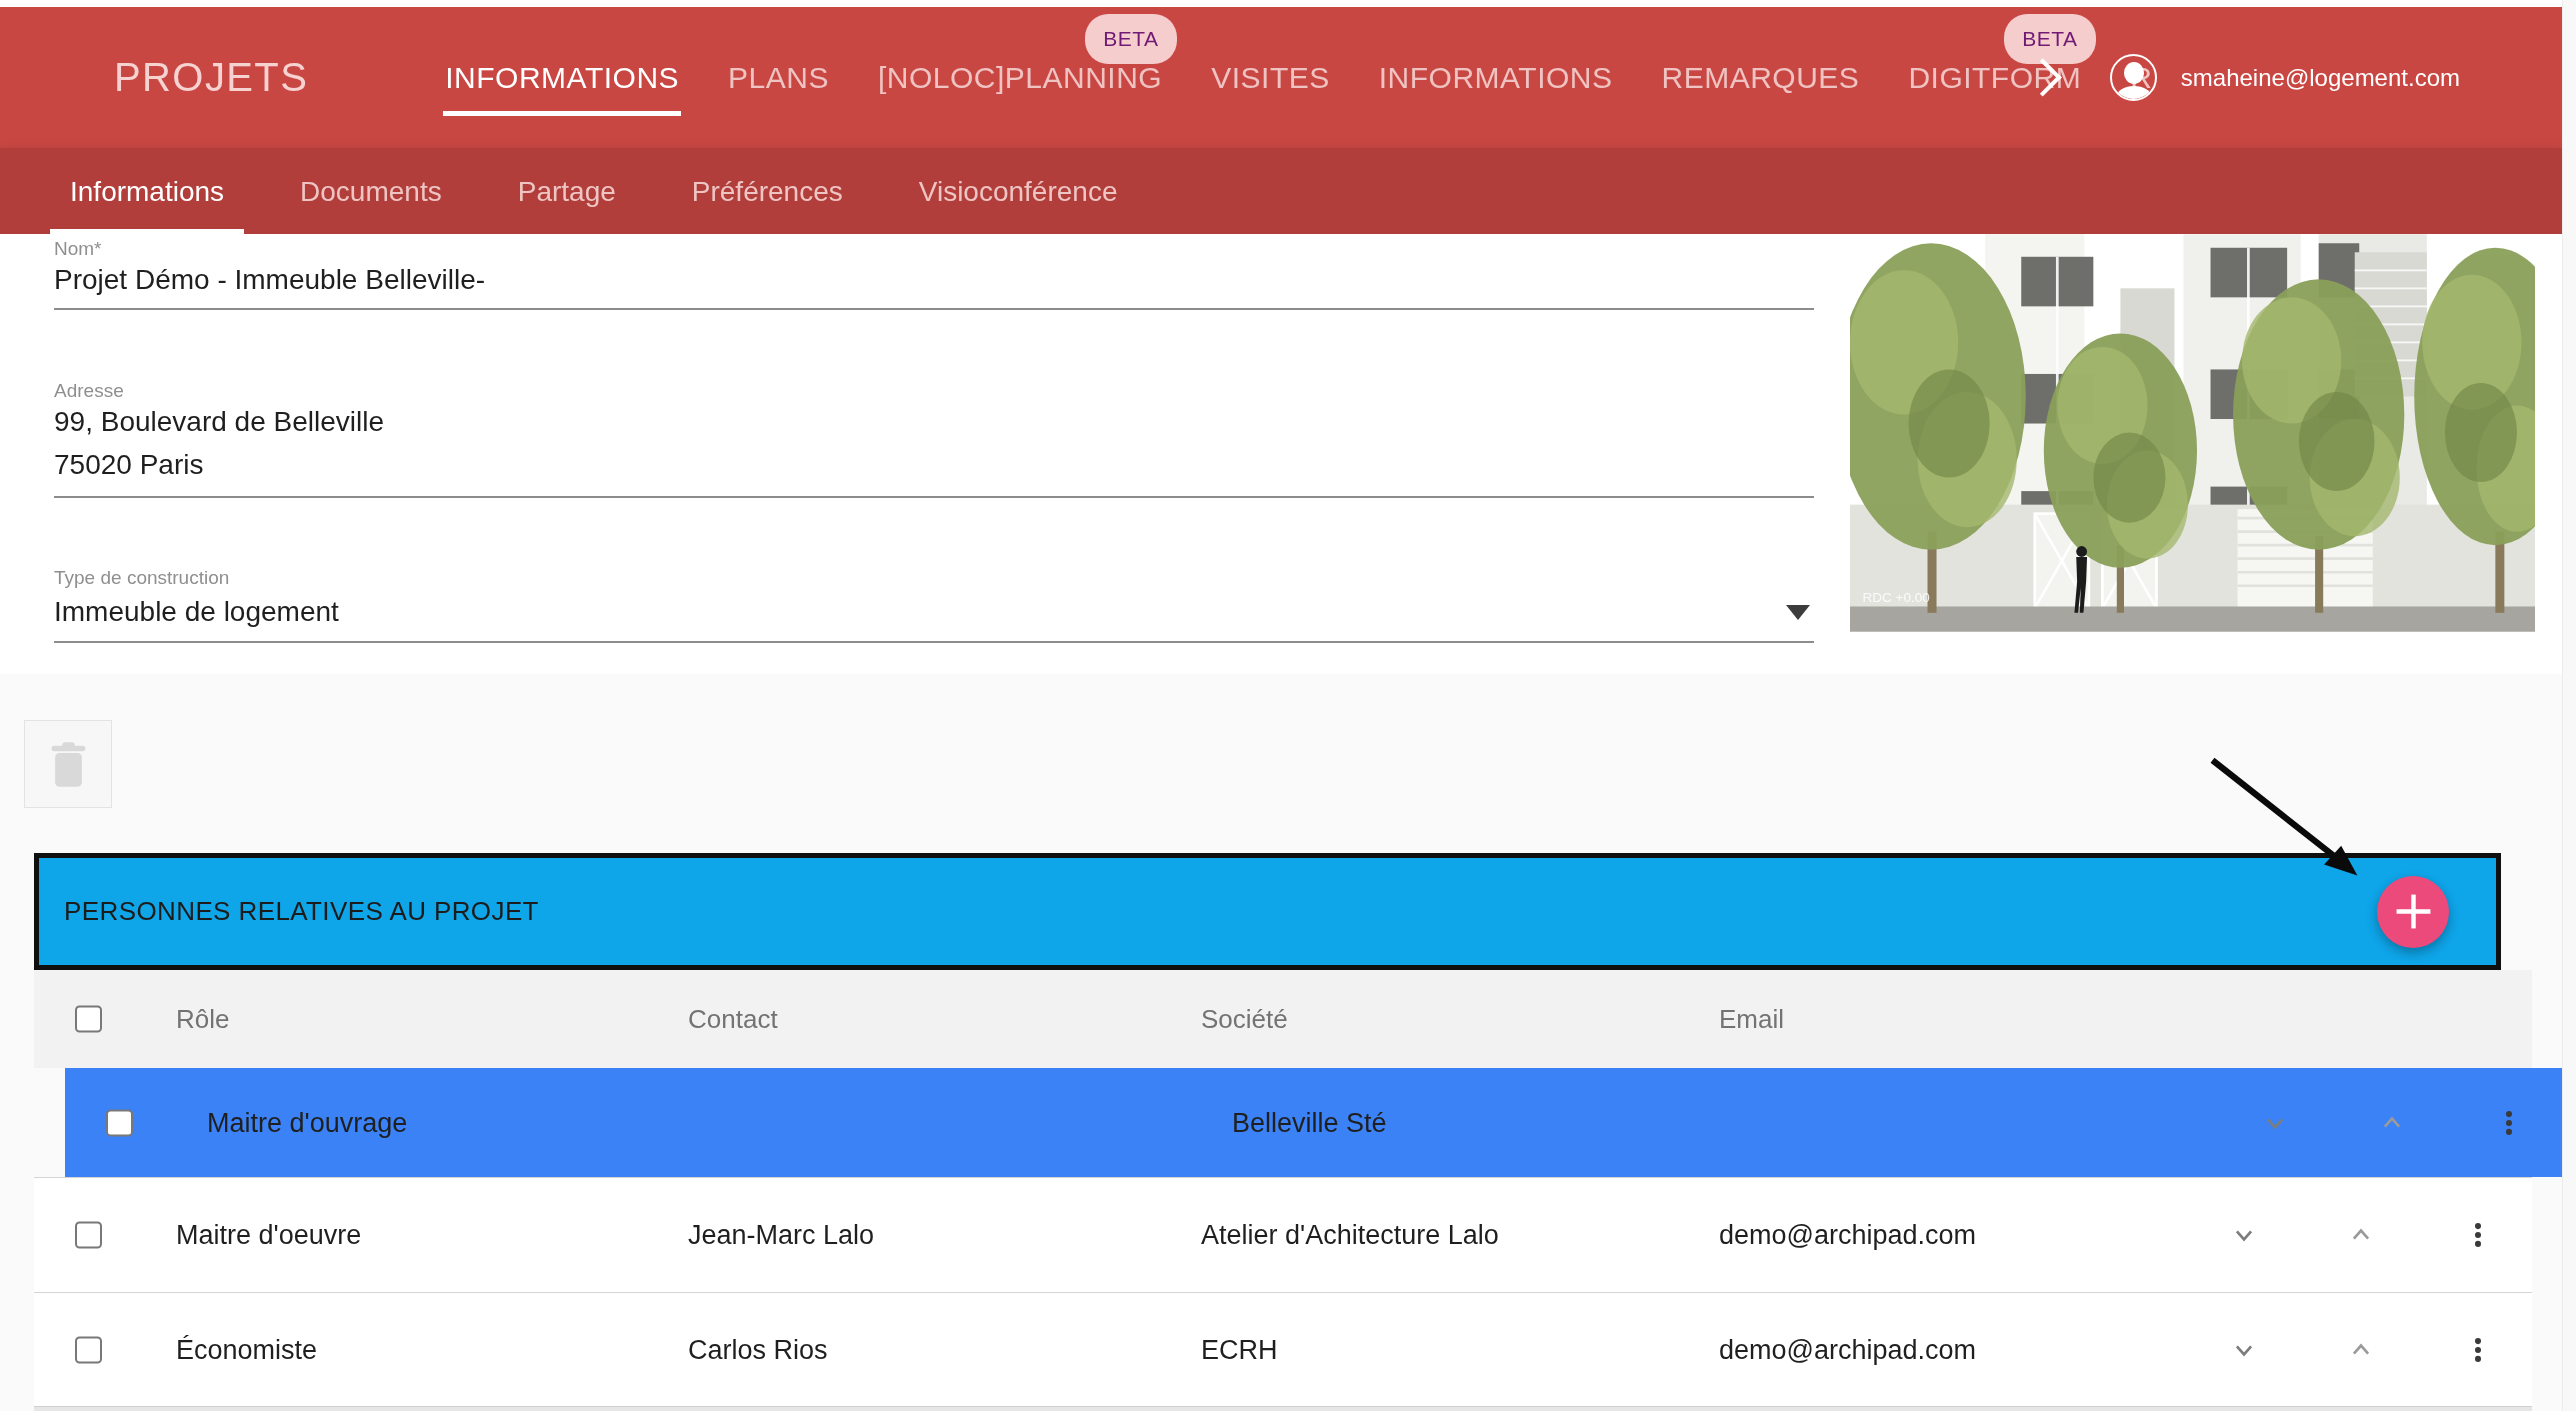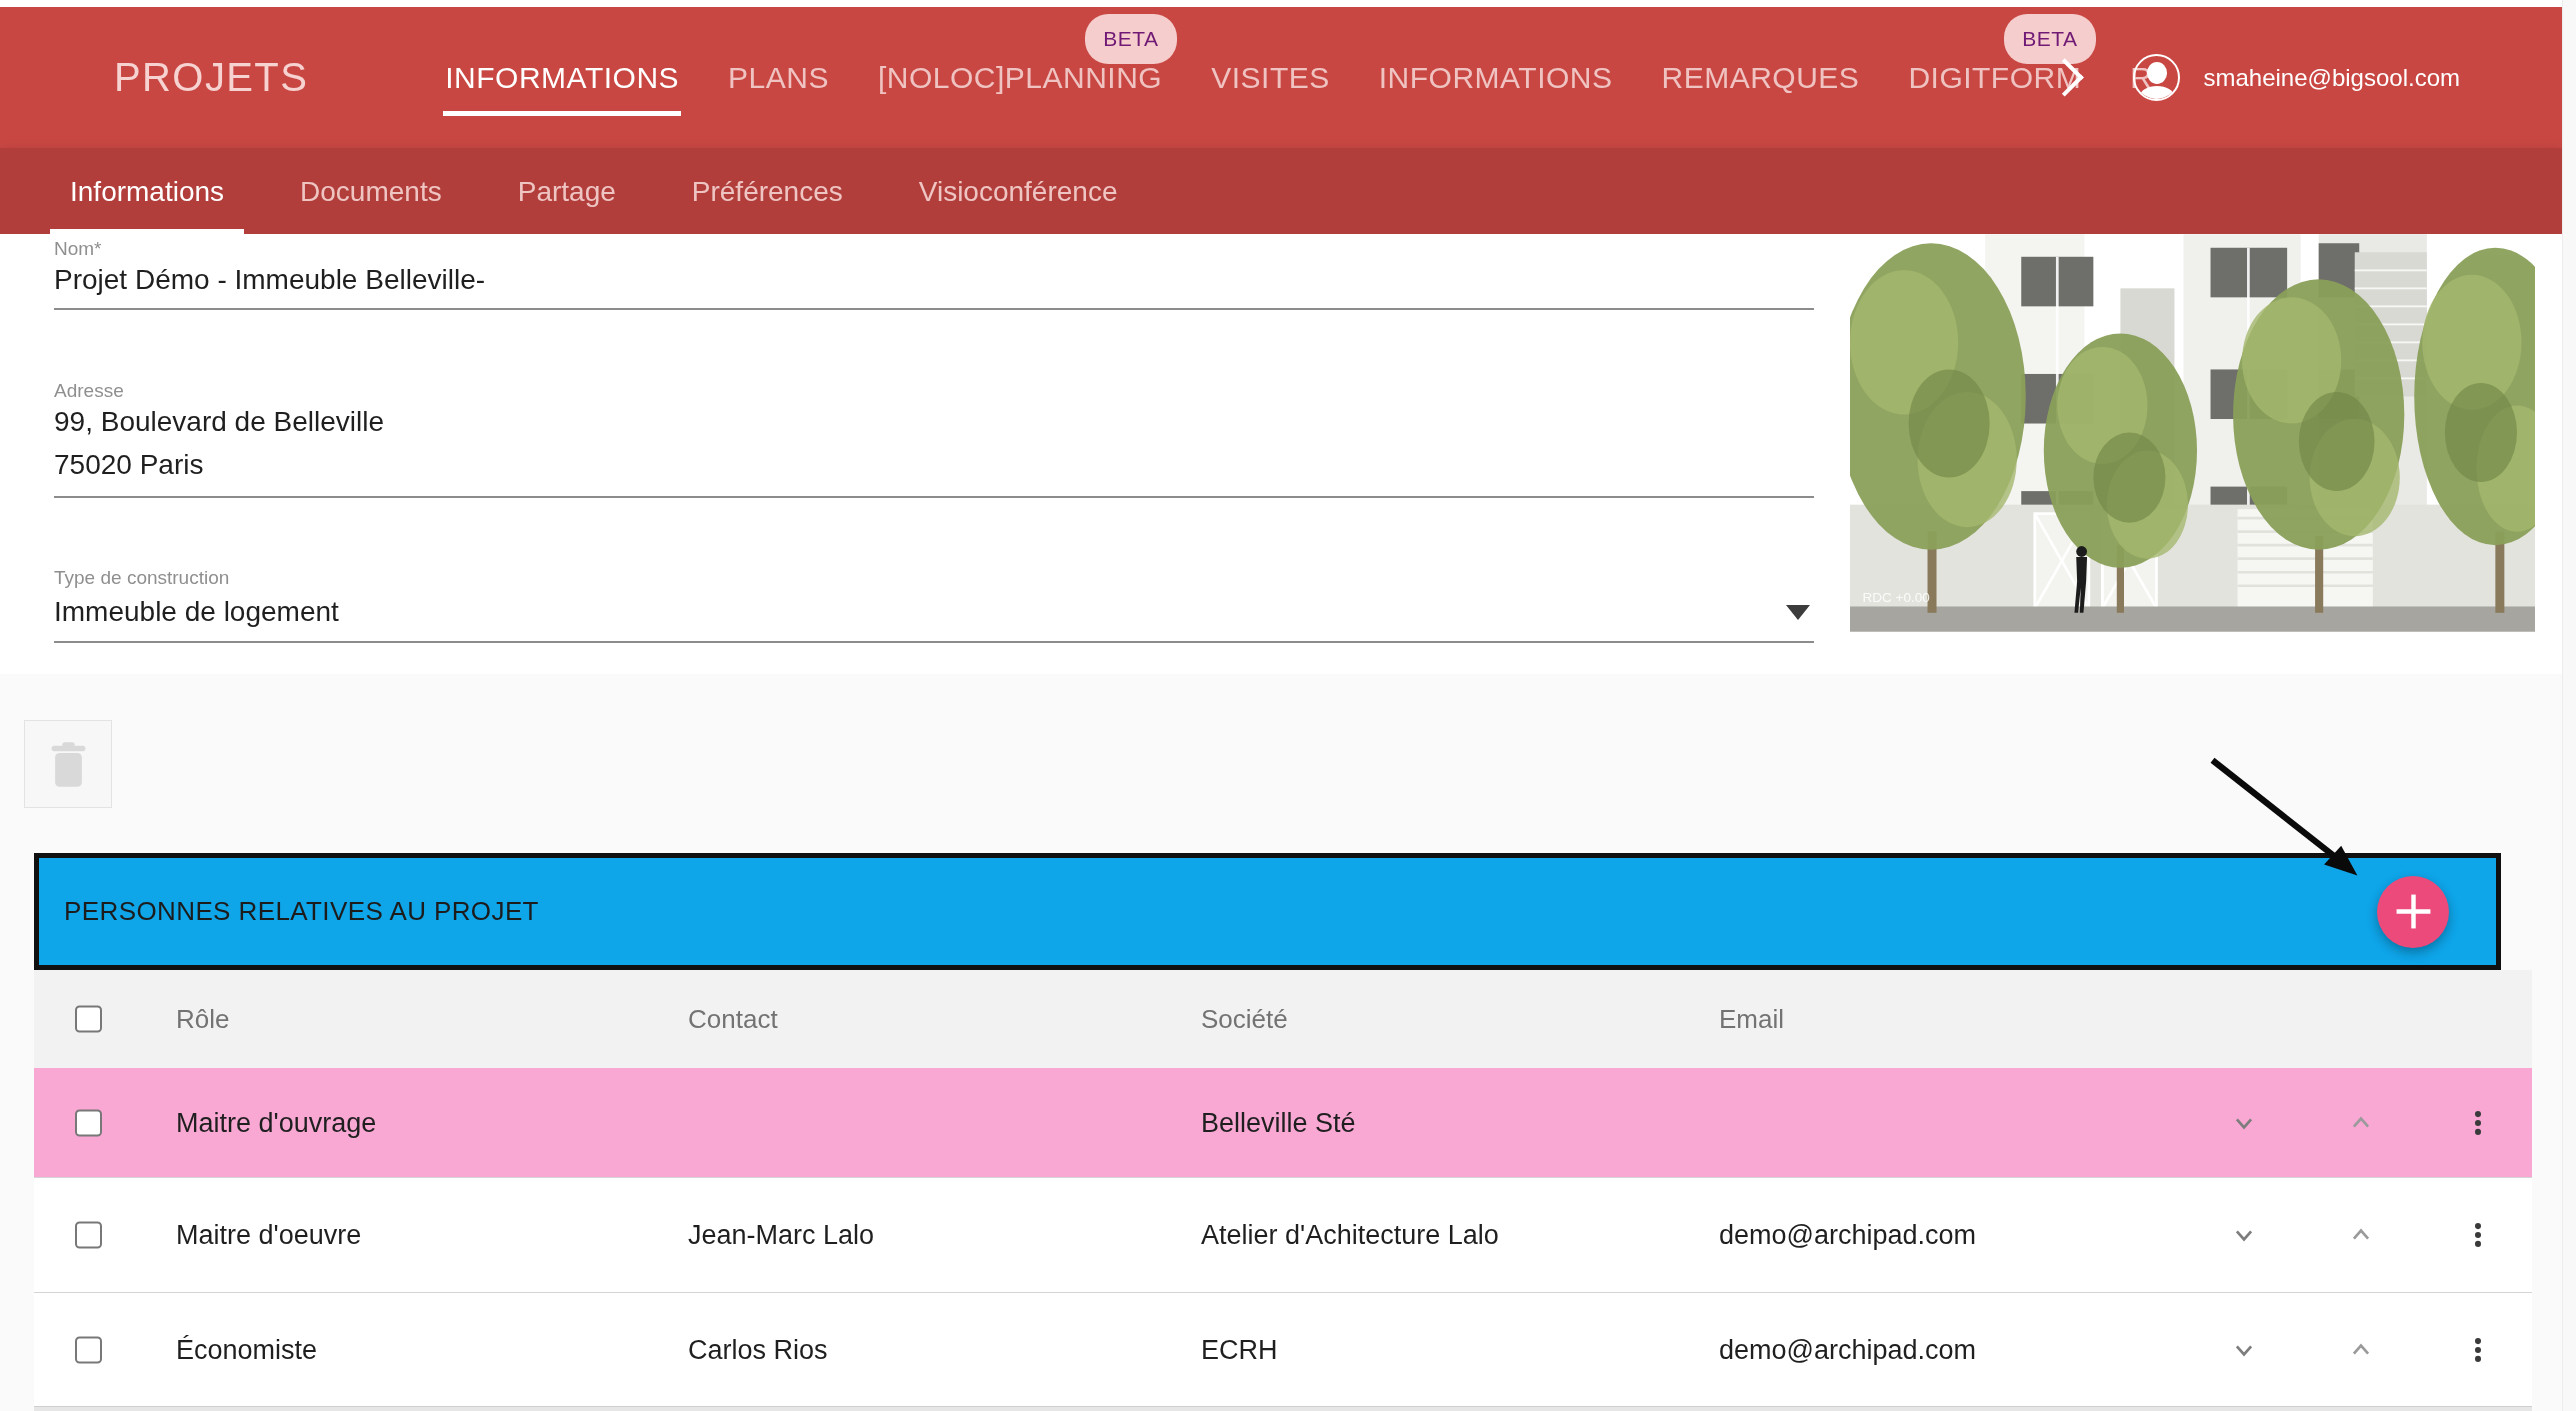--- a/index.html
+++ b/index.html
@@ -41,21 +41,21 @@
   
   .people-header{position:absolute;left:34px;top:853px;width:2467px;height:117px;background:#0ea5e9;border:5.4px solid #101010;box-sizing:border-box;display:flex;align-items:center;}
   .people-title{margin-left:25px;font-size:26px;color:#1c1c1c;letter-spacing:0.4px;}
   .fab-add{position:absolute;right:47px;top:50%;transform:translateY(-50%);width:72px;height:72px;border-radius:50%;background:#ec4a7b;box-shadow:0 4.5px 10.8px rgba(0,0,0,0.3);display:flex;align-items:center;justify-content:center;cursor:pointer;}
   .annot-arrow{position:absolute;left:2199px;top:753px;width:189px;height:144px;pointer-events:none;}
 
   
   .people-table{position:absolute;left:34px;top:970px;width:2498px;}
   .trow{position:relative;width:100%;}
   .trow.head{height:98px;background:#f2f2f2;}
-  .trow.r0{height:109px;background:#f9a8d4;}
+  .trow.r0{height:109px;background:#3b82f6;margin-left:31px;}
   .trow.r1{height:114px;background:#ffffff;border-top:1.8px solid #d4d4d4;}
   .trow.r2{height:114px;background:#ffffff;border-top:1.8px solid #d4d4d4;}
   .bottom-strip{position:absolute;left:34px;top:1406px;width:2498px;height:5.4px;background:#e6e6e6;border-top:1.8px solid #cfcfcf;}
   .cell{position:absolute;top:50%;transform:translateY(-50%);font-size:27px;color:#1f1f1f;white-space:nowrap;}
   .trow.head .cell{color:#737373;font-size:26px;}
   .c-check{left:41px;}
   .c-role{left:142px;}
   .c-contact{left:654px;}
   .c-company{left:1167px;}
   .c-email{left:1685px;}
@@ -93,21 +93,21 @@
         <span class="beta-pill">BETA</span>
       </div>
       <div class="navitem"><span>R</span></div>
     </div>
     <div class="nav-overflow">
       <div class="chev-right"></div>
       <div class="avatar">
         <div class="head"></div>
         <div class="body"></div>
       </div>
-      <div class="user-email">smaheine@bigsool.com</div>
+      <div class="user-email">smaheine@logement.com</div>
     </div>
   </div>
 
   <div class="tabbar">
     <div class="tab active">
       <span>Informations</span>
       <span class="tab-underline"></span>
     </div>
     <div class="tab">
         <span>Documents</span>

